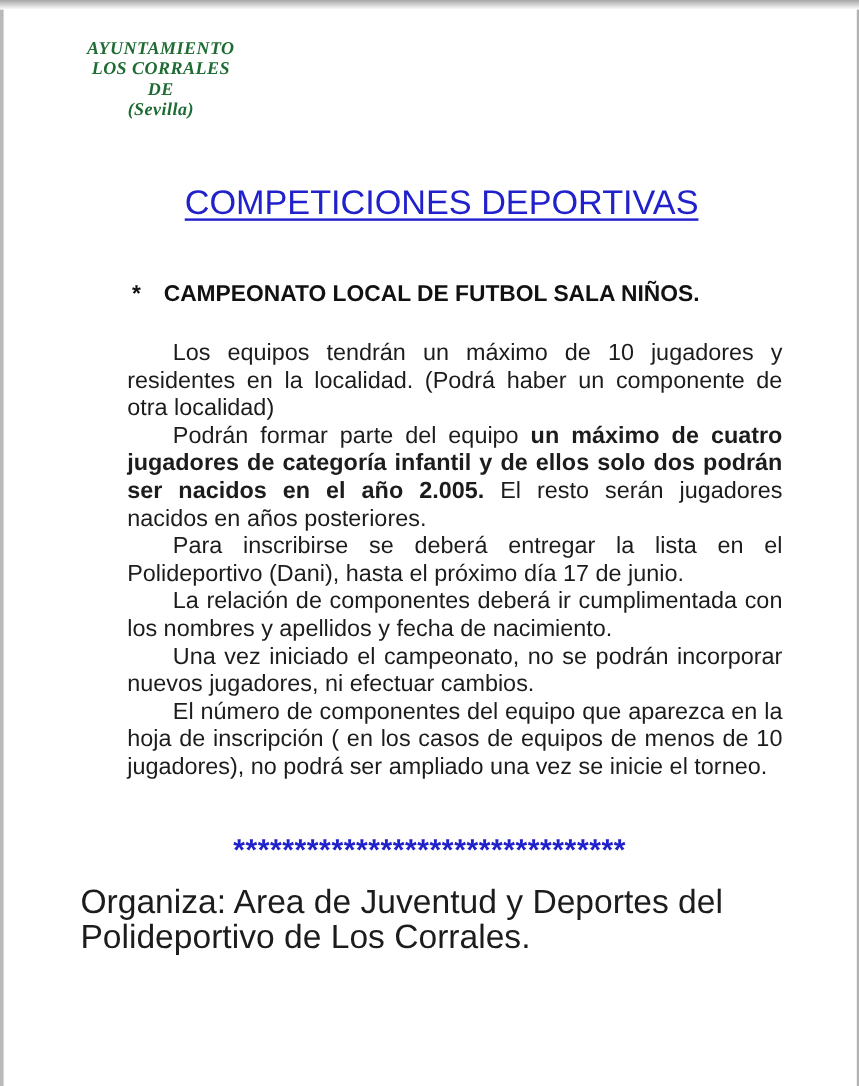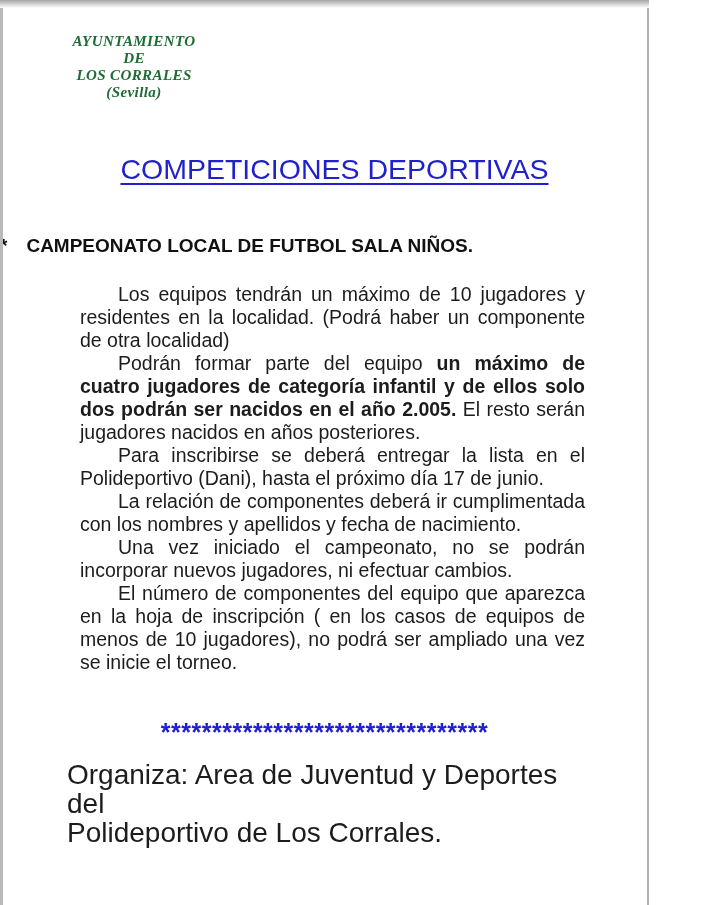--- a/index.html
+++ b/index.html
@@ -2,21 +2,21 @@
 <html><head>
 <meta charset="utf-8">
 <style>
   html, body {
     margin: 0;
     padding: 0;
     background: #ffffff;
   }
   .page {
     position: relative;
-    width: 649px;
+    width: 716px;
     height: 905px;
     background: #ffffff;
     overflow: hidden;
     font-family: "Liberation Sans", sans-serif;
     color: #1c1c1c;
   }
   .page-frame {
     position: absolute;
     left: 0; top: 0; right: 0; bottom: 0;
     border-left: 3px solid #b9b9b9;
@@ -50,31 +50,32 @@
     color: #2121cc;
     margin-left: 20px;
   }
   .title-line {
     text-decoration: underline;
     text-decoration-thickness: 2px;
     text-underline-offset: 4px;
   }
   .heading {
     margin-top: 46px;
+    padding-left: 110px;
     font-weight: bold;
     font-size: 19px;
     line-height: 24px;
     color: #111111;
   }
   .heading .bullet {
     display: inline-block;
     margin-right: 19px;
   }
   .content {
-    margin: 25px 64px 0 80px;
+    margin: 25px 64px 0 106px;
   }
   .content p {
     margin: 0;
     font-size: 19.5px;
     line-height: 23px;
     text-align: justify;
     text-indent: 38px;
     color: #1c1c1c;
   }
   .content p .bold {
@@ -98,22 +99,22 @@
 </style>
 </head>
 <body>
 
 <div class="page">
   <div class="page-frame"></div>
   <div class="top-edge"></div>
 
   <div class="letterhead">
     <div>AYUNTAMIENTO</div>
+    <div>LOS CORRALES</div>
     <div>DE</div>
-    <div>LOS CORRALES</div>
     <div>(Sevilla)</div>
   </div>
 
   <div class="title">
     <span class="title-line">COMPETICIONES DEPORTIVAS</span><br>
   </div>
 
   <div class="heading">
     <span class="bullet">*</span><span>CAMPEONATO LOCAL DE FUTBOL SALA NIÑOS.</span>
   </div>

